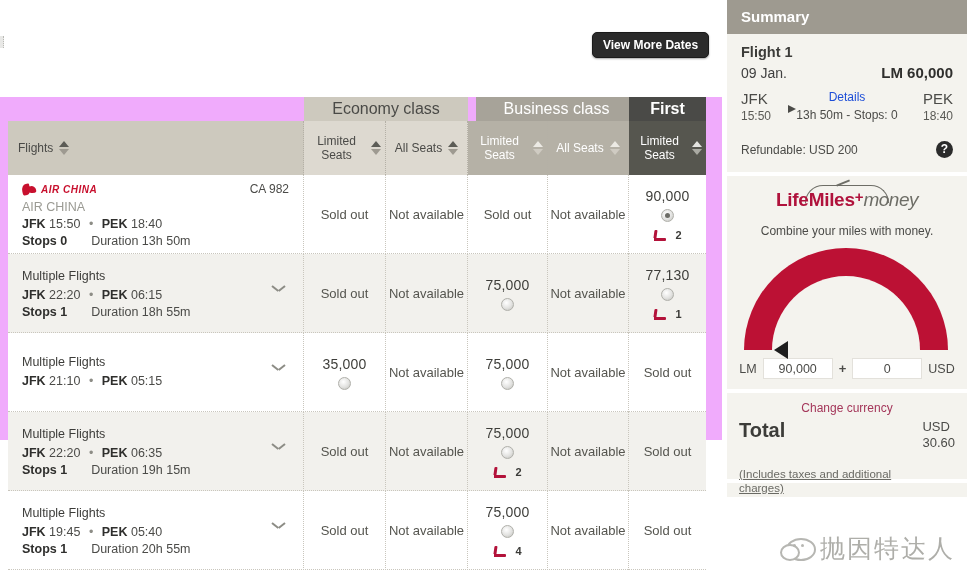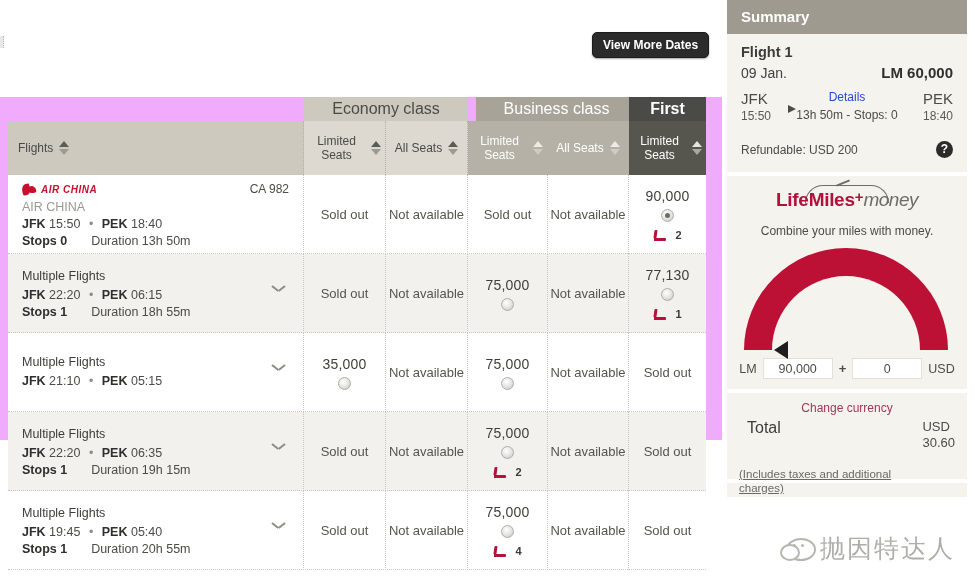--- a/index.html
+++ b/index.html
@@ -239,21 +239,21 @@
   .lmm-field {
     width: 70px; height: 21px; background: #ffffff; border: 1px solid #e3e1db;
     font-size: 12.5px; color: #4b4b48; text-align: center; line-height: 21px;
     cursor: text;
   }
   .lmm-sign { font-size: 13px; color: #4b4b48; font-weight: bold; }
 
   #total-panel { margin-top: 4px; padding: 8px 12px 28px 12px; position: relative; height: 86px; }
   .change-currency { text-align: center; font-size: 12px; color: #a4365a; cursor: pointer; margin-bottom: 4px; }
   .total-row { display: flex; justify-content: space-between; align-items: flex-start; }
-  .total-lbl { font-size: 16px; font-weight: normal; color: #3c3c39; margin-left: 8px; }
+  .total-lbl { font-size: 20px; font-weight: bold; color: #3c3c39; }
   .total-amt { font-size: 13px; color: #4b4b48; line-height: 16px; text-align: left; }
   .total-note { font-size: 11.5px; color: #6a6a64; line-height: 14px; margin-top: 16px; width: 180px; text-decoration: underline; }
   #bottom-strip { margin-top: 4px; width: 240px; height: 14px; background: #f4f3ee; }
 
   
   #watermark {
     position: absolute; left: 780px; top: 525px;
     width: 190px; height: 46px;
     display: flex; align-items: center; gap: 6px;
     pointer-events: none; opacity: .72;

